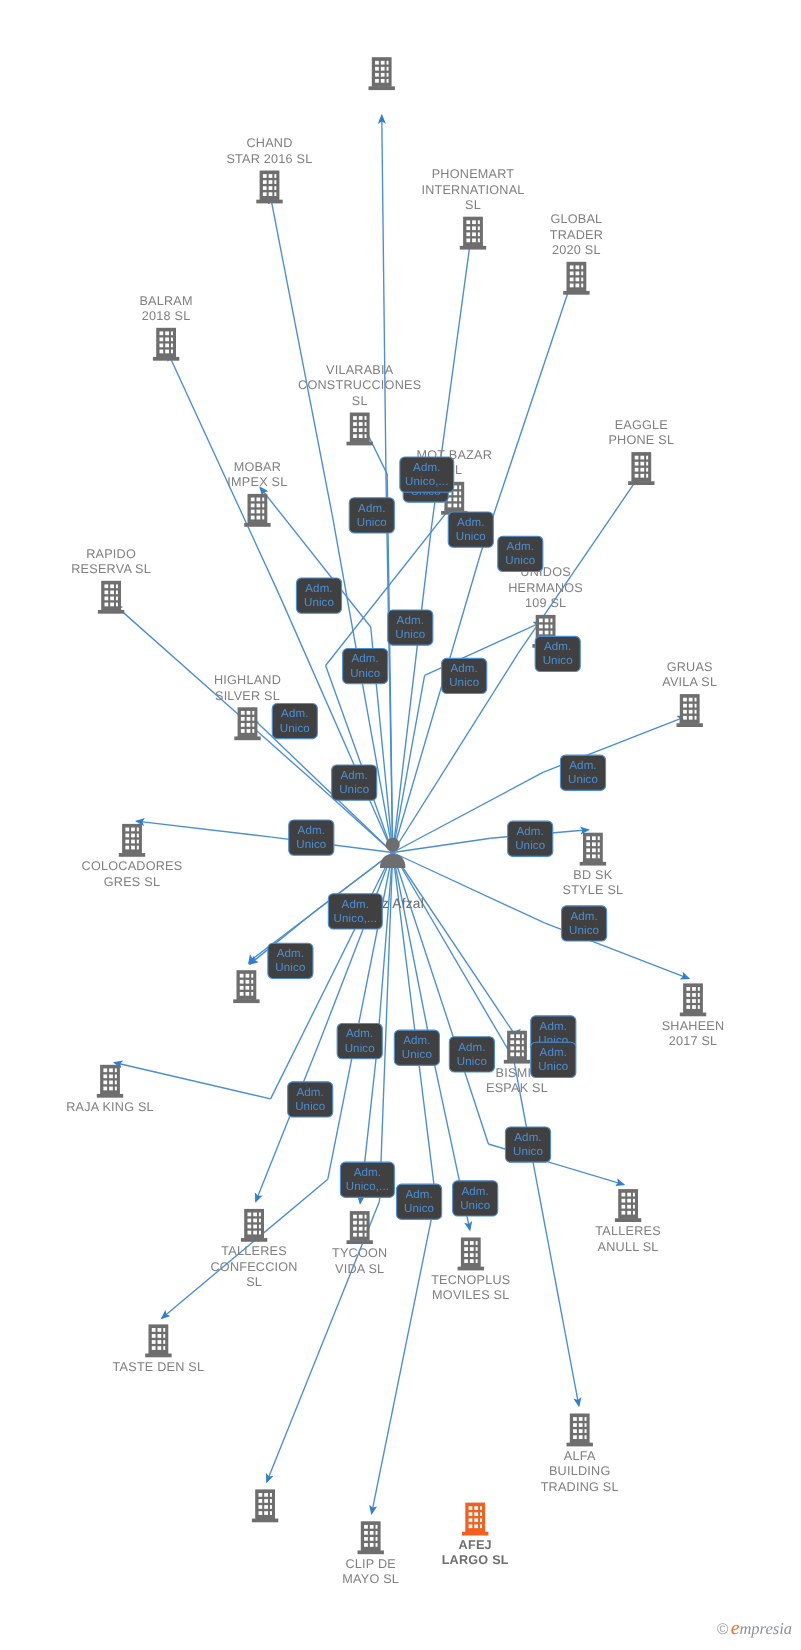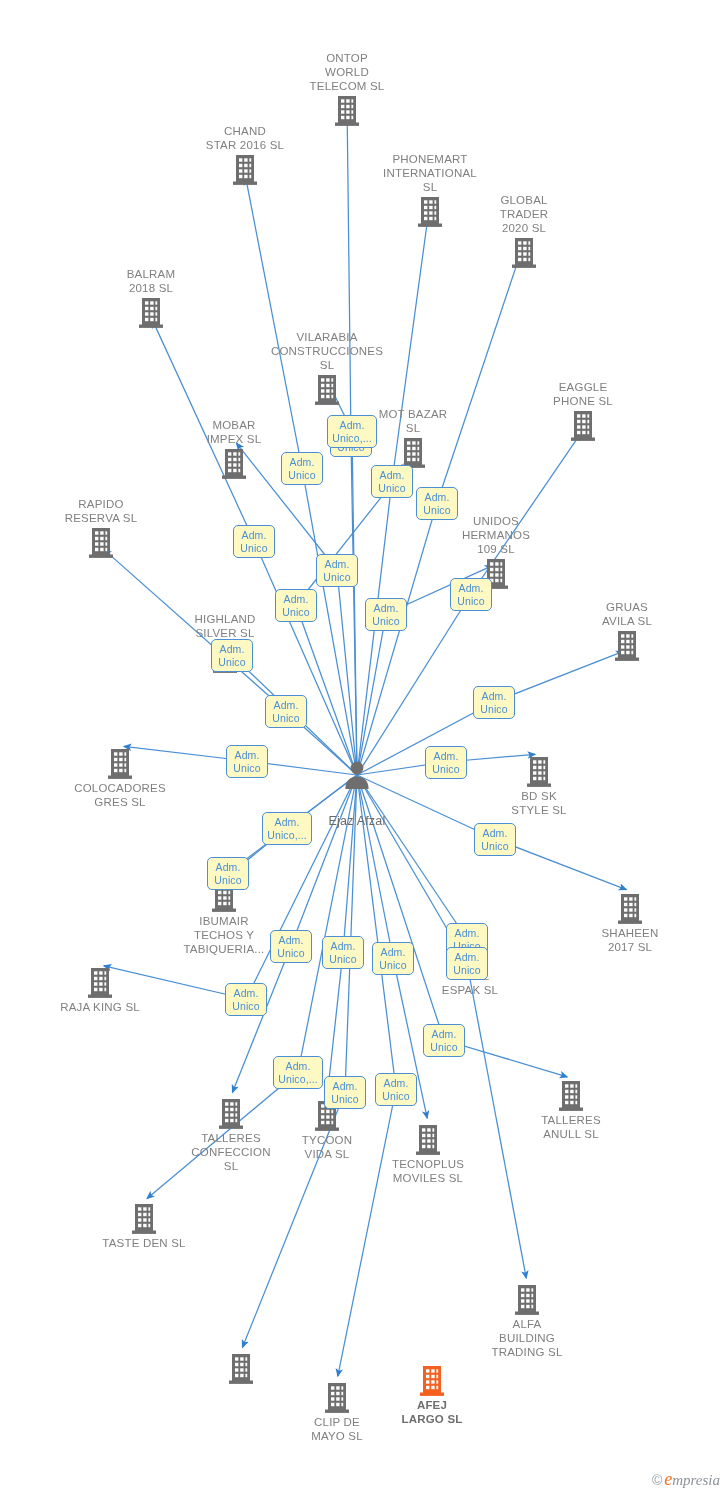--- a/index.html
+++ b/index.html
@@ -57,28 +57,29 @@
   .node.person .node-label {
     font-size: 12.5px;
     color: #6b6b6b;
     margin-top: 25px;
   }
   .rel {
     position: absolute;
     box-sizing: border-box;
     border: 1.4px solid #4a8fd4;
     border-radius: 5px;
-    background: #fef9c3;
+    background: #404040;
     color: #4a8fd4;
     font-size: 10.5px;
     line-height: 1.28;
     text-align: center;
     padding: 3px 2px 3px 2px;
     white-space: pre-line;
     letter-spacing: 0.1px;
+    margin-left: 36px;
   }
   .watermark {
     position: absolute;
     right: 8px;
     bottom: 10px;
     font-size: 15px;
     color: #f4701f;
     font-family: "Liberation Serif", serif;
     font-style: italic;
     white-space: nowrap;
@@ -164,23 +165,20 @@
         <line x1="345" y1="1092" x2="242.49050337751015" y2="1347.28807331947" marker-end="url(#arrow)"></line>
         <line x1="357" y1="775" x2="396" y2="1089"></line>
         <line x1="396" y1="1089" x2="337.7948245742071" y2="1376.079763540775" marker-end="url(#arrow)"></line>
         <line x1="357" y1="775" x2="467" y2="963"></line>
         <line x1="467" y1="963" x2="526.260613869534" y2="1278.0689304063558" marker-end="url(#arrow)"></line>
       </g>
   </svg>
 
   <div id="nodes">
       <div class="node label-above" style="left: 347px; top: 51px;">
-        <span class="node-label">ONTOP
-WORLD
-TELECOM  SL</span>
         <span class="glyph"><svg width="30" height="32" viewBox="0 0 30 32" xmlns="http://www.w3.org/2000/svg">
             <rect x="6" y="1" width="18" height="27" fill="#6e6e6e"></rect>
             <rect x="3" y="27.5" width="24" height="3.4" fill="#6e6e6e"></rect>
             <rect x="9" y="4.3" width="3.4" height="3.4" fill="#ffffff"></rect>
             <rect x="14.2" y="4.3" width="3.4" height="3.4" fill="#ffffff"></rect>
             <rect x="19.4" y="4.3" width="1.8" height="3.4" fill="#ffffff"></rect>
             <rect x="9" y="9.8" width="3.4" height="3.4" fill="#ffffff"></rect>
             <rect x="14.2" y="9.8" width="3.4" height="3.4" fill="#ffffff"></rect>
             <rect x="19.4" y="9.8" width="1.8" height="3.4" fill="#ffffff"></rect>
             <rect x="9" y="15.3" width="3.4" height="3.4" fill="#ffffff"></rect>
@@ -485,23 +483,20 @@
             <rect x="9" y="9.8" width="3.4" height="3.4" fill="#ffffff"></rect>
             <rect x="14.2" y="9.8" width="3.4" height="3.4" fill="#ffffff"></rect>
             <rect x="19.4" y="9.8" width="1.8" height="3.4" fill="#ffffff"></rect>
             <rect x="9" y="15.3" width="3.4" height="3.4" fill="#ffffff"></rect>
             <rect x="14.2" y="15.3" width="3.4" height="3.4" fill="#ffffff"></rect>
             <rect x="19.4" y="15.3" width="1.8" height="3.4" fill="#ffffff"></rect>
             <rect x="9" y="20.8" width="3.4" height="3.4" fill="#ffffff"></rect>
             <rect x="14.2" y="20.8" width="3.4" height="3.4" fill="#ffffff"></rect>
             <rect x="19.4" y="20.8" width="1.8" height="3.4" fill="#ffffff"></rect>
           </svg></span>
-        <span class="node-label">IBUMAIR
-TECHOS Y
-TABIQUERIA...</span>
       </div>
       <div class="node" style="left: 630px; top: 893px;">
         <span class="glyph"><svg width="30" height="32" viewBox="0 0 30 32" xmlns="http://www.w3.org/2000/svg">
             <rect x="6" y="1" width="18" height="27" fill="#6e6e6e"></rect>
             <rect x="3" y="27.5" width="24" height="3.4" fill="#6e6e6e"></rect>
             <rect x="9" y="4.3" width="3.4" height="3.4" fill="#ffffff"></rect>
             <rect x="14.2" y="4.3" width="3.4" height="3.4" fill="#ffffff"></rect>
             <rect x="19.4" y="4.3" width="1.8" height="3.4" fill="#ffffff"></rect>
             <rect x="9" y="9.8" width="3.4" height="3.4" fill="#ffffff"></rect>
             <rect x="14.2" y="9.8" width="3.4" height="3.4" fill="#ffffff"></rect>

